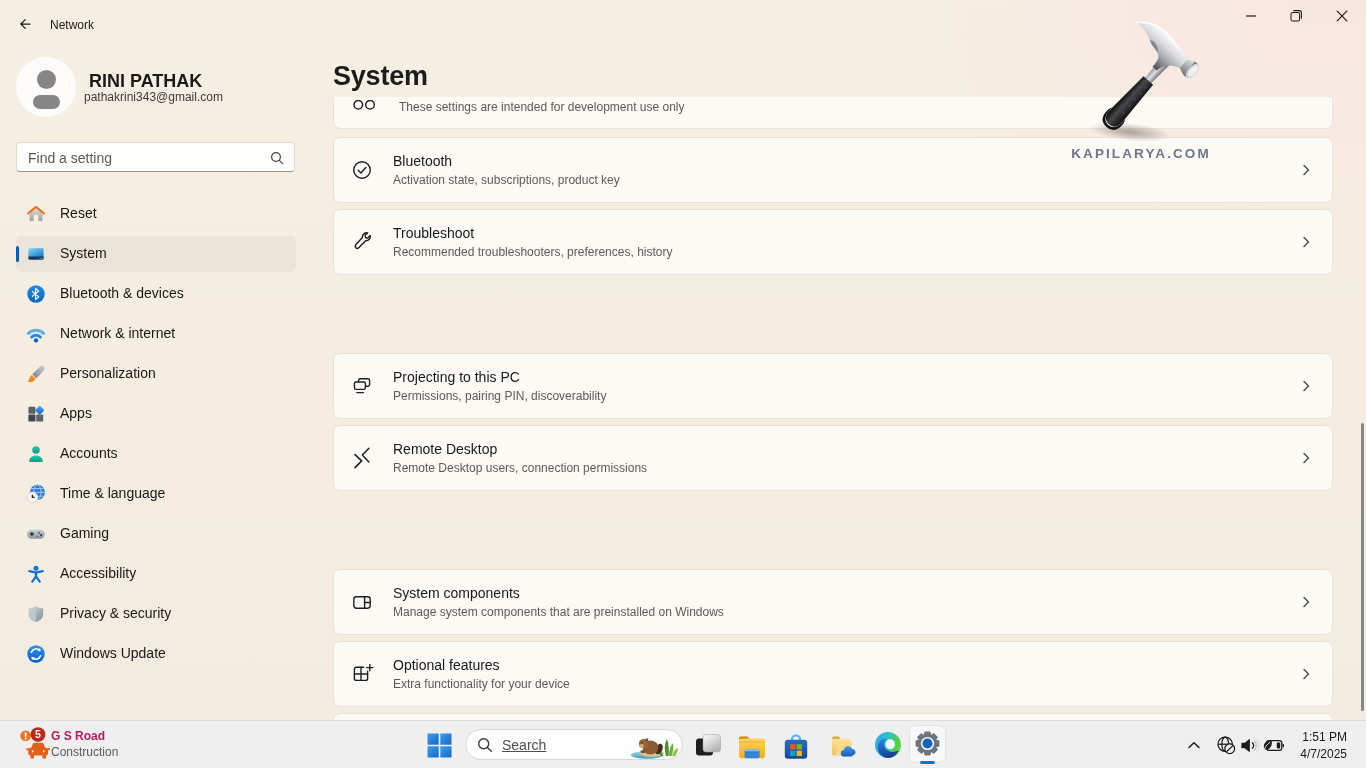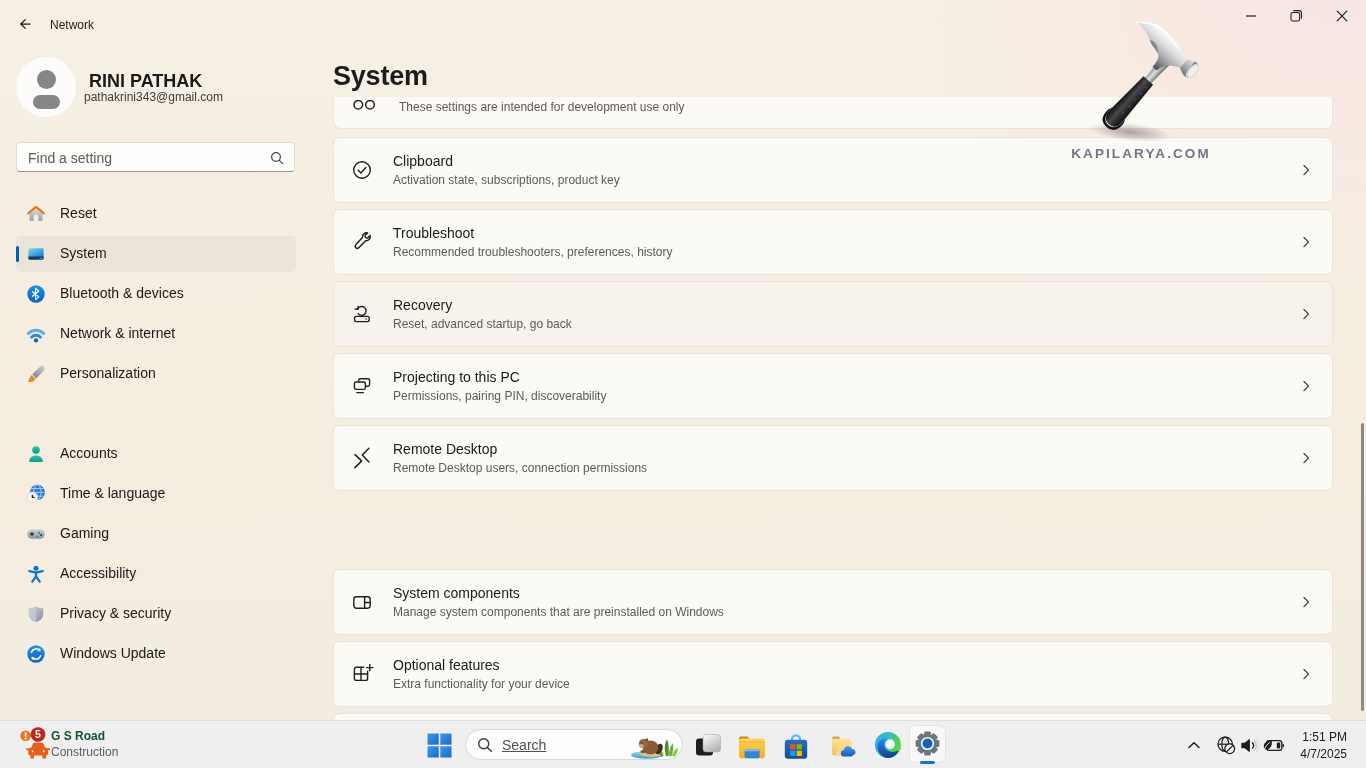--- a/index.html
+++ b/index.html
@@ -27,21 +27,21 @@
   .card { left:333px; width:1000px; background:#fcfaf5; border:1px solid #eae3d8; border-radius:7px; overflow:hidden; }
   .card.hov { background:#f8f2ed; }
   .card .t { position:absolute; left:59px; top:15px; font-size:14px; color:#191919; }
   .card .d { position:absolute; left:59px; top:35px; font-size:12px; color:#5d5b57; }
   .card .chev { position:absolute; right:20px; top:50%; margin-top:-6px; }
   .card .ic { position:absolute; left:17px; top:50%; margin-top:-11px; }
   #watermark { left:1068px; top:146px; width:146px; text-align:center; font-size:13.5px; font-weight:700; color:#6e7787; letter-spacing:2.1px; }
   #scrollbar { left:1361px; top:423px; width:3px; height:288px; background:#898989; border-radius:1.5px;}
   
   #taskbar { position:absolute; left:0; top:720px; width:1366px; height:48px; background:#efefef; border-top:1px solid #dedede; }
-  #gsr1 { left:51px; top:8px; font-size:12px; font-weight:700; color:#14532d; }
+  #gsr1 { left:51px; top:8px; font-size:12px; font-weight:700; color:#be185d; }
   #gsr2 { left:51px; top:24px; font-size:12px; color:#5c5c5c; }
   #searchpill { left:465px; top:7.5px; width:218px; height:31px; background:#fdfdfd; border:1px solid #d7d7d7; border-radius:16px; }
   #searchpill .txt { position:absolute; left:36px; top:7px; font-size:14px; color:#4f4f4f;text-decoration:underline; }
   #settile { left:909px; top:4px; width:37px; height:38px; background:#f8f8f8; border:1px solid #e4e4e4; border-radius:7px; }
   #setind { left:920px; top:39.5px; width:15px; height:3px; border-radius:2px; background:#1473c5; }
   #clock { left:1270px; top:8px; width:77px; text-align:right; font-size:12px; color:#1b1b1b; line-height:16.5px; }
 </style>
 </head>
 <body>
 <div id="win">
@@ -151,20 +151,31 @@
       </svg>
     <div class="lbl">Network &amp; internet</div>
   </div>
   <div class="abs nav" style="top:356px">
     <svg width="20" height="20" viewBox="0 0 20 20">
         <path d="M14.2 2.6 a2.7 2.7 0 0 1 3.9 3.7 L10.3 14.4 6.2 10.3 Z" fill="url(#brh)"></path>
         <path d="M5.6 11 l4 4 c-1 2.3-3.6 3.4-6.8 3 c-0.9-0.1-1.1-0.8-0.5-1.4 c1.3-1.4 0.8-2.7 3.3-5.6 z" fill="#ee8a23"></path>
       </svg>
     <div class="lbl">Personalization</div>
   </div>
+  <div class="abs nav" style="top:396px">
+    <svg width="20" height="20" viewBox="0 0 20 20">
+        <rect x="2.4" y="2.8" width="7" height="7" rx="0.9" fill="#5a6066"></rect>
+        <rect x="2.4" y="10.6" width="7" height="7" rx="0.9" fill="#41464c"></rect>
+        <rect x="10.2" y="10.6" width="7" height="7" rx="0.9" fill="#5d636b"></rect>
+        <g transform="rotate(45 13.7 6.3)">
+          <rect x="10.35" y="2.95" width="6.7" height="6.7" rx="1" fill="url(#appblue)"></rect>
+        </g>
+      </svg>
+    <div class="lbl">Apps</div>
+  </div>
   <div class="abs nav" style="top:476px">
     <svg width="20" height="20" viewBox="0 0 20 20">
         <circle cx="11.4" cy="8.4" r="7.6" fill="#2e7ad6"></circle>
         <ellipse cx="11.4" cy="8.4" rx="3.6" ry="7.6" stroke="#a3cdf4" stroke-width="1" fill="none"></ellipse>
         <path d="M3.8 8.4 h15.2 M5.1 4.6 h12.6 M5.1 12.2 h12.6" stroke="#a3cdf4" stroke-width="1" fill="none"></path>
         <circle cx="6.4" cy="13.4" r="5.5" fill="#f5f4f2" stroke="#c9c6c2" stroke-width="0.5"></circle>
         <path d="M6.4 10.7 v2.7 h2.3" stroke="#2b2b2b" stroke-width="1.3" fill="none"></path>
       </svg>
     <div class="lbl">Time &amp; language</div>
   </div>
@@ -227,53 +238,38 @@
     <div class="abs" style="left:59px;top:3px;font-size:12px;color:#5d5b57;margin-left:6px;">These settings are intended for development use only</div>
   </div>
 
   <div class="abs card" style="top:137px;height:66px;">
     <svg class="ic" width="22" height="22" viewBox="0 0 22 22">
         <g stroke="#1f1f1f" stroke-width="1.4" fill="none" stroke-linecap="round" stroke-linejoin="round">
           <circle cx="11" cy="11" r="8.3"></circle>
           <path d="M7.2 11.3 l2.7 2.7 5-5.5"></path>
         </g>
       </svg>
-    <div class="t">Clipboard</div>
+    <div class="t">Bluetooth</div>
       <div class="d">Activation state, subscriptions, product key</div>
     <svg class="chev" width="12" height="12" viewBox="0 0 12 12">
         <path d="M4 1.5 L8.5 6 L4 10.5" stroke="#4c4c4c" stroke-width="1.4" fill="none" stroke-linecap="round" stroke-linejoin="round"></path>
       </svg>
   </div>
 
   <div class="abs card" style="top:209px;height:66px;">
     <svg class="ic" width="22" height="22" viewBox="0 0 22 22">
         <path d="M11.4 6.4 a4.3 4.3 0 0 1 5.2-4.5 l-2.1 2.1 a1.85 1.85 0 0 0 2.6 2.6 l2.1-2.1 a4.3 4.3 0 0 1 -4.5 5.2 l-7 7 a2.05 2.05 0 1 1 -2.9-2.9 z" stroke="#1f1f1f" stroke-width="1.45" fill="none" stroke-linecap="round" stroke-linejoin="round"></path>
       </svg>
     <div class="t">Troubleshoot</div>
       <div class="d">Recommended troubleshooters, preferences, history</div>
     <svg class="chev" width="12" height="12" viewBox="0 0 12 12">
         <path d="M4 1.5 L8.5 6 L4 10.5" stroke="#4c4c4c" stroke-width="1.4" fill="none" stroke-linecap="round" stroke-linejoin="round"></path>
       </svg>
   </div>
 
-  <div class="abs card hov" style="top:281px;height:66px;">
-    <svg class="ic" width="22" height="22" viewBox="0 0 22 22">
-        <g stroke="#1f1f1f" stroke-width="1.4" fill="none" stroke-linecap="round" stroke-linejoin="round">
-          <rect x="3.6" y="13.4" width="14.6" height="5.2" rx="1.8"></rect>
-          <path d="M6.7 6.1 A4.4 4.4 0 1 1 7.2 10.6"></path>
-          <path d="M6.9 6.2 L4.2 6.0 M6.9 6.2 L7.1 3.5"></path>
-        </g>
-        <circle cx="15.1" cy="16" r="0.8" fill="#1f1f1f"></circle>
-      </svg>
-    <div class="t">Recovery</div>
-      <div class="d">Reset, advanced startup, go back</div>
-    <svg class="chev" width="12" height="12" viewBox="0 0 12 12">
-        <path d="M4 1.5 L8.5 6 L4 10.5" stroke="#4c4c4c" stroke-width="1.4" fill="none" stroke-linecap="round" stroke-linejoin="round"></path>
-      </svg>
-  </div>
 
   <div class="abs card" style="top:353px;height:66px;">
     <svg class="ic" width="22" height="22" viewBox="0 0 22 22">
         <g stroke="#1f1f1f" stroke-width="1.4" stroke-linecap="round" stroke-linejoin="round">
           <rect x="7.6" y="3.8" width="11" height="7.4" rx="1.6" fill="none"></rect>
           <rect x="3.4" y="7" width="11" height="7.4" rx="1.6" fill="#fcfaf5"></rect>
           <path d="M5.8 17.6 h6.6" fill="none"></path>
         </g>
       </svg>
     <div class="t">Projecting to this PC</div>

